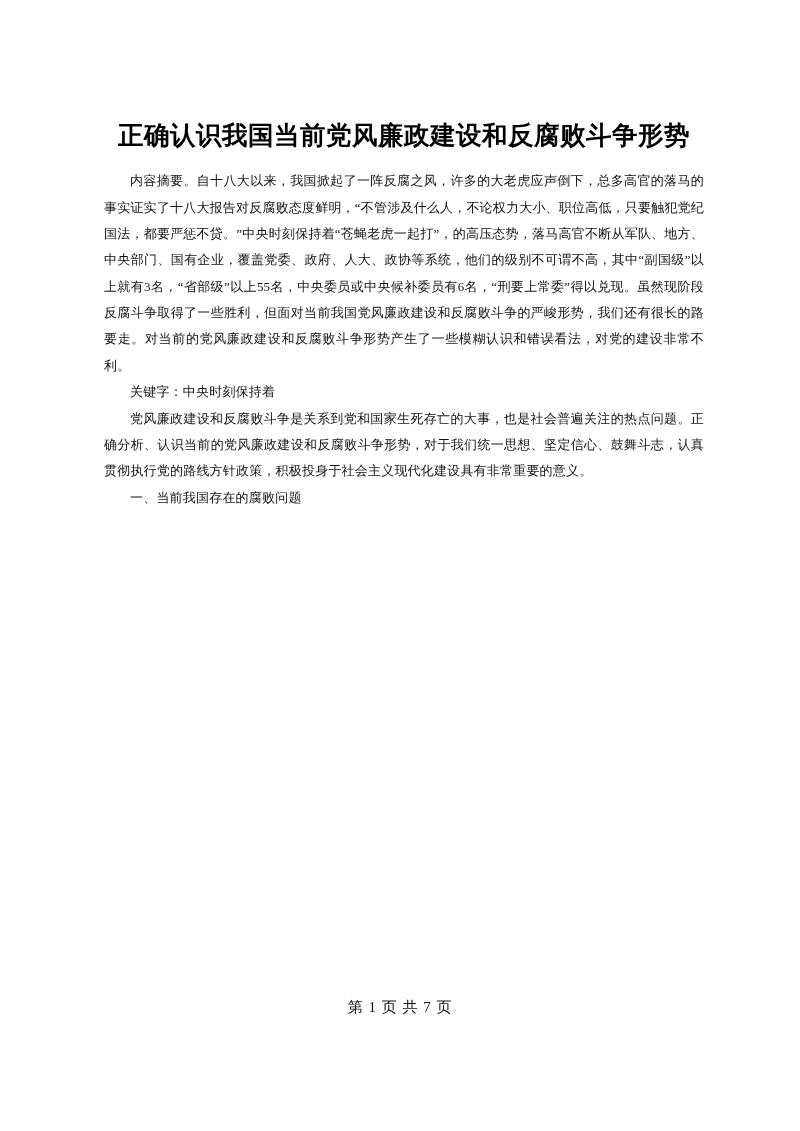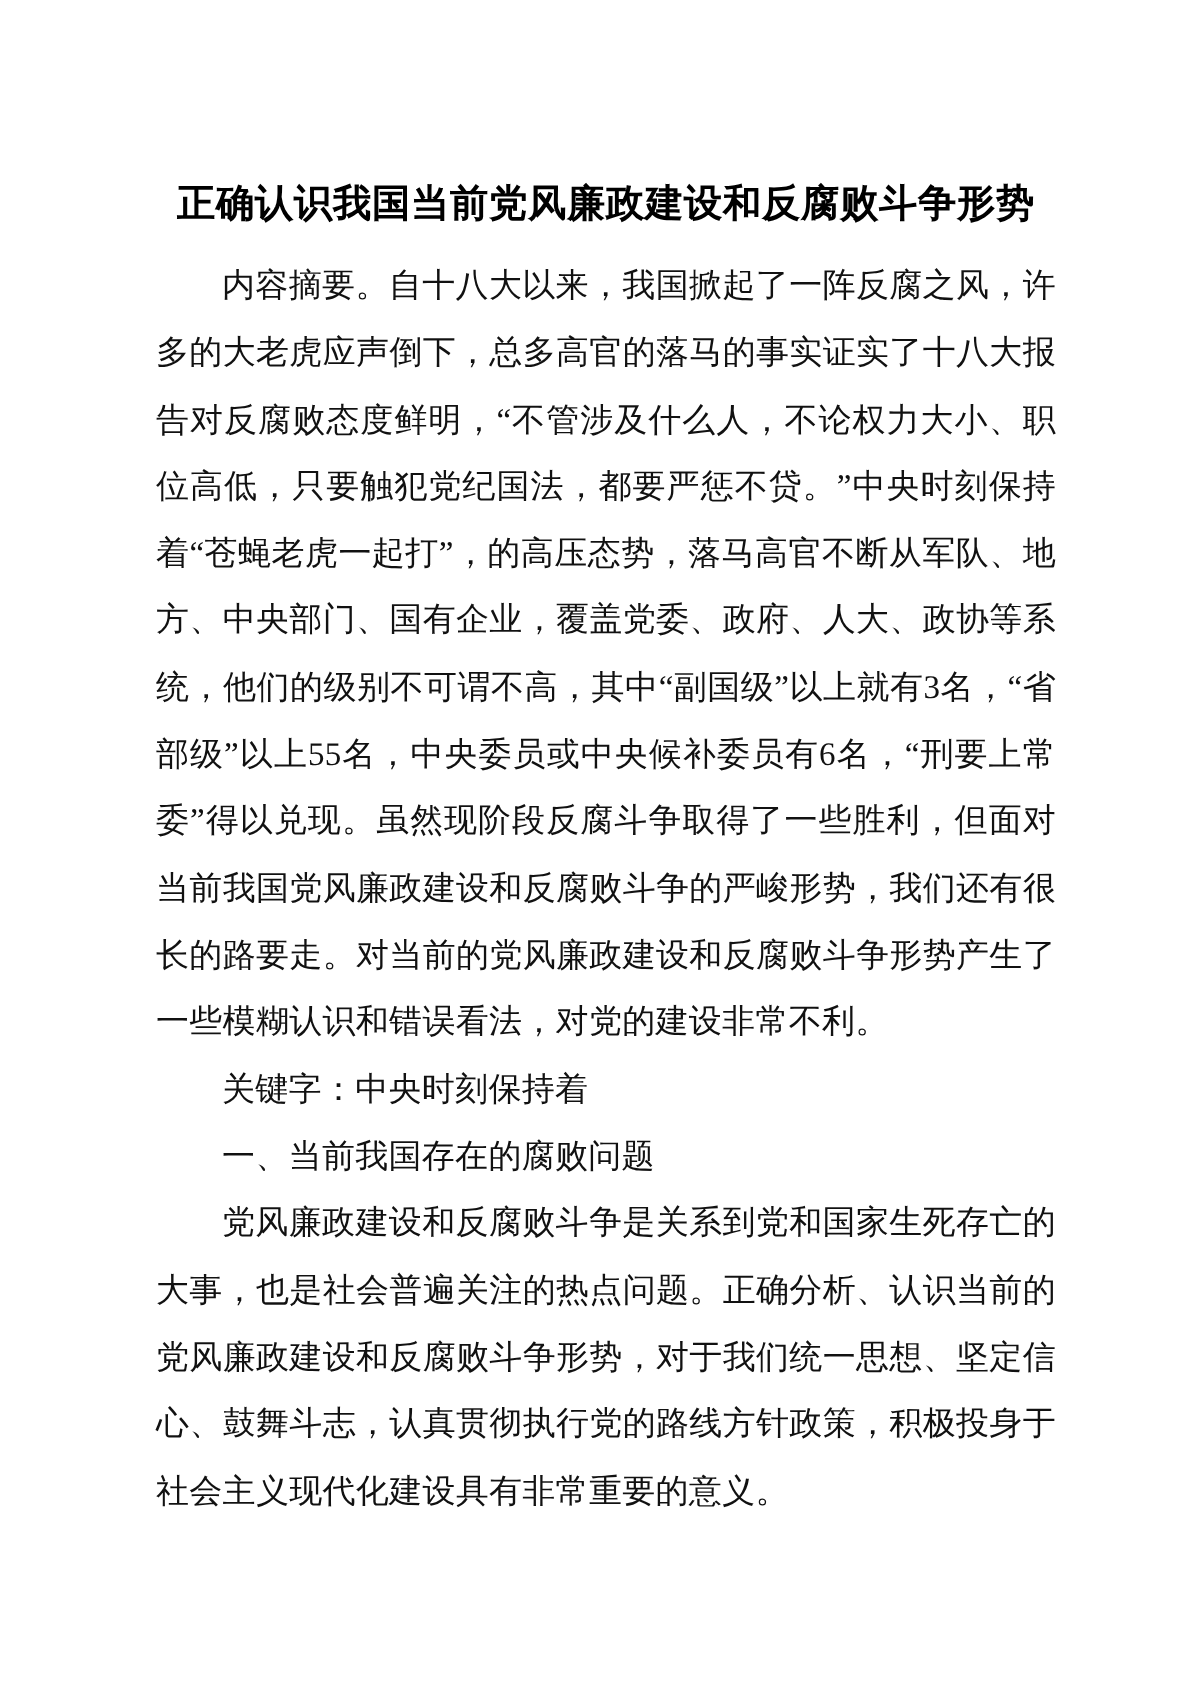--- a/index.html
+++ b/index.html
@@ -27,21 +27,21 @@
     font-size: 25.5px;
     font-weight: bold;
     text-align: center;
     line-height: 1.42;
     letter-spacing: 0.5px;
     margin: 0 0 14px 0;
     color: #000;
     font-family: "Liberation Serif", "DejaVu Serif", serif;
   }
   .body-text {
-    font-size: 22px;
+    font-size: 13px;
     line-height: 2.03;
     text-align: justify;
     text-justify: inter-ideograph;
     color: #111;
     margin: 0;
     letter-spacing: 0.2px;
   }
   .para {
     text-indent: 2em;
     margin: 0;
@@ -60,16 +60,17 @@
 </style>
 </head>
 <body>
 
 <div class="page">
 
   <h1 class="doc-title">正确认识我国当前党风廉政建设和反腐败斗争形势</h1>
 
   <p class="body-text para">内容摘要。自十八大以来，我国掀起了一阵反腐之风，许多的大老虎应声倒下，总多高官的落马的事实证实了十八大报告对反腐败态度鲜明，“不管涉及什么人，不论权力大小、职位高低，只要触犯党纪国法，都要严惩不贷。”中央时刻保持着“苍蝇老虎一起打”，的高压态势，落马高官不断从军队、地方、中央部门、国有企业，覆盖党委、政府、人大、政协等系统，他们的级别不可谓不高，其中“副国级”以上就有3名，“省部级”以上55名，中央委员或中央候补委员有6名，“刑要上常委”得以兑现。虽然现阶段反腐斗争取得了一些胜利，但面对当前我国党风廉政建设和反腐败斗争的严峻形势，我们还有很长的路要走。对当前的党风廉政建设和反腐败斗争形势产生了一些模糊认识和错误看法，对党的建设非常不利。</p>
   <p class="body-text para">关键字：中央时刻保持着</p>
+  <p class="body-text para">党风廉政建设和反腐败斗争是关系到党和国家生死存亡的大事，也是社会普遍关注的热点问题。正确分析、认识当前的党风廉政建设和反腐败斗争形势，对于我们统一思想、坚定信心、鼓舞斗志，认真贯彻执行党的路线方针政策，积极投身于社会主义现代化建设具有非常重要的意义。</p>
   <p class="body-text para">一、当前我国存在的腐败问题</p>
-  <p class="body-text para">党风廉政建设和反腐败斗争是关系到党和国家生死存亡的大事，也是社会普遍关注的热点问题。正确分析、认识当前的党风廉政建设和反腐败斗争形势，对于我们统一思想、坚定信心、鼓舞斗志，认真贯彻执行党的路线方针政策，积极投身于社会主义现代化建设具有非常重要的意义。</p>
 
+  <div class="footer">第 1 页  共 7 页</div>
 </div>
 
 </body></html>

